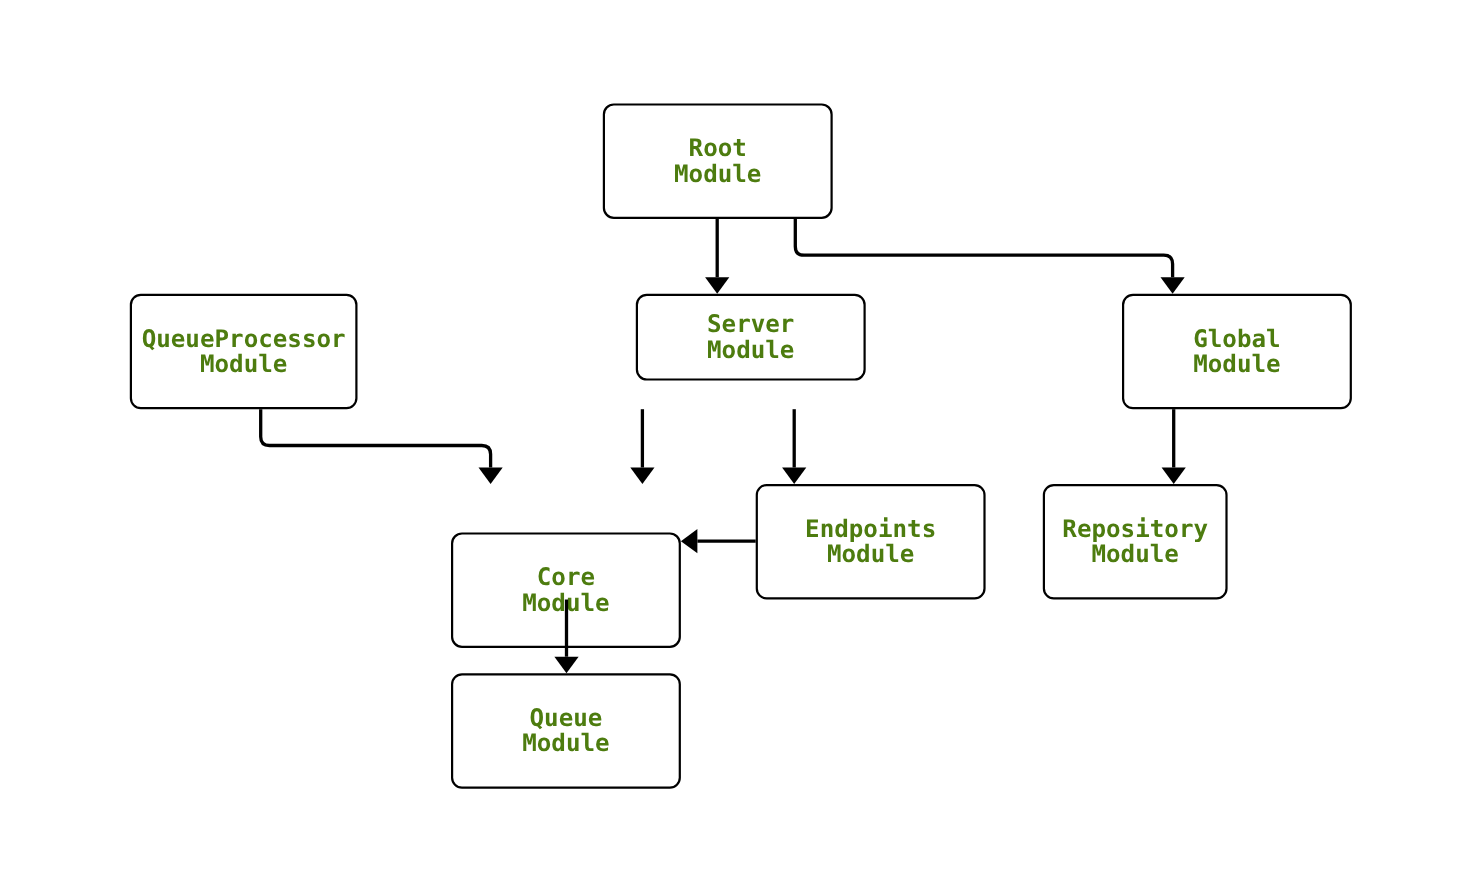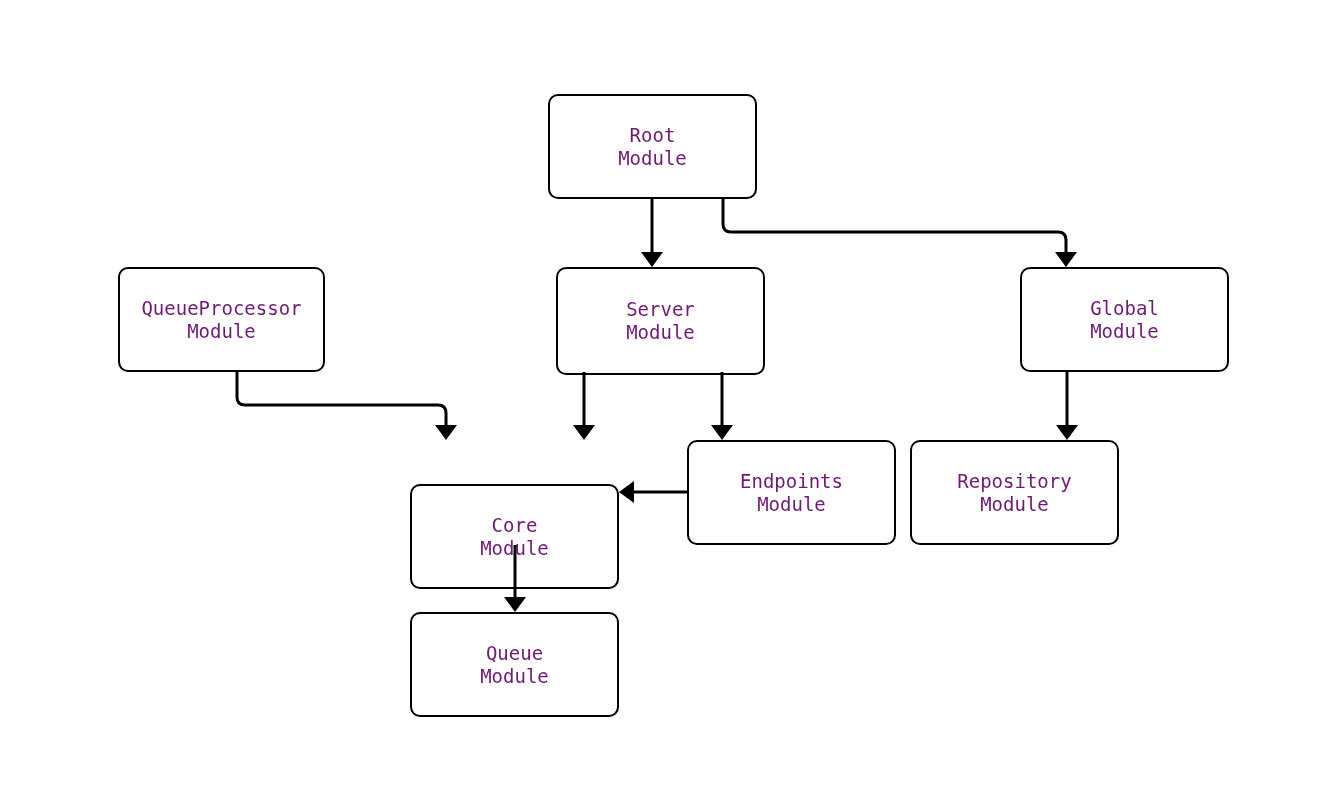--- a/index.html
+++ b/index.html
@@ -16,24 +16,24 @@
     box-sizing: border-box;
     border: 2.5px solid #000000;
     border-radius: 10px;
     background: #ffffff;
     display: flex;
     align-items: center;
     justify-content: center;
     text-align: center;
   }
   .node-label {
-    font-weight: normal;
-    font-size: 19px;
+    font-weight: bold;
+    font-size: 22px;
     line-height: 23px;
-    color: #701a75;
+    color: #4d7c0f;
     white-space: pre-line;
     letter-spacing: 0px;
   }
   svg.edges {
     position: absolute;
     left: 0; top: 0;
     width: 1337px; height: 809px;
     pointer-events: none;
   }
   svg.edges path {
@@ -55,41 +55,41 @@
   <div class="node" style="left:548px; top:94px; width:209px; height:105px;">
     <span class="node-label">Root
 Module</span>
   </div>
 
   <div class="node" style="left:118px; top:267px; width:207px; height:105px;">
     <span class="node-label">QueueProcessor
 Module</span>
   </div>
 
-  <div class="node" style="left:556px; top:267px; width:209px; height:108px;">
+  <div class="node" style="left:578px; top:267px; width:209px; height:79px;">
     <span class="node-label">Server
 Module</span>
   </div>
 
   <div class="node" style="left:1020px; top:267px; width:209px; height:105px;">
     <span class="node-label">Global
 Module</span>
   </div>
 
   <div class="node" style="left:410px; top:444px; width:209px; height:105px;margin-top:40px;">
     <span class="node-label">Core
 Module</span>
   </div>
 
   <div class="node" style="left:687px; top:440px; width:209px; height:105px;">
     <span class="node-label">Endpoints
 Module</span>
   </div>
 
-  <div class="node" style="left:910px; top:440px; width:209px; height:105px;">
+  <div class="node" style="left:948px; top:440px; width:168px; height:105px;">
     <span class="node-label">Repository
 Module</span>
   </div>
 
   <div class="node" style="left:410px; top:612px; width:209px; height:105px;">
     <span class="node-label">Queue
 Module</span>
   </div>
 
   <svg class="edges" viewBox="0 0 1337 809" xmlns="http://www.w3.org/2000/svg">

